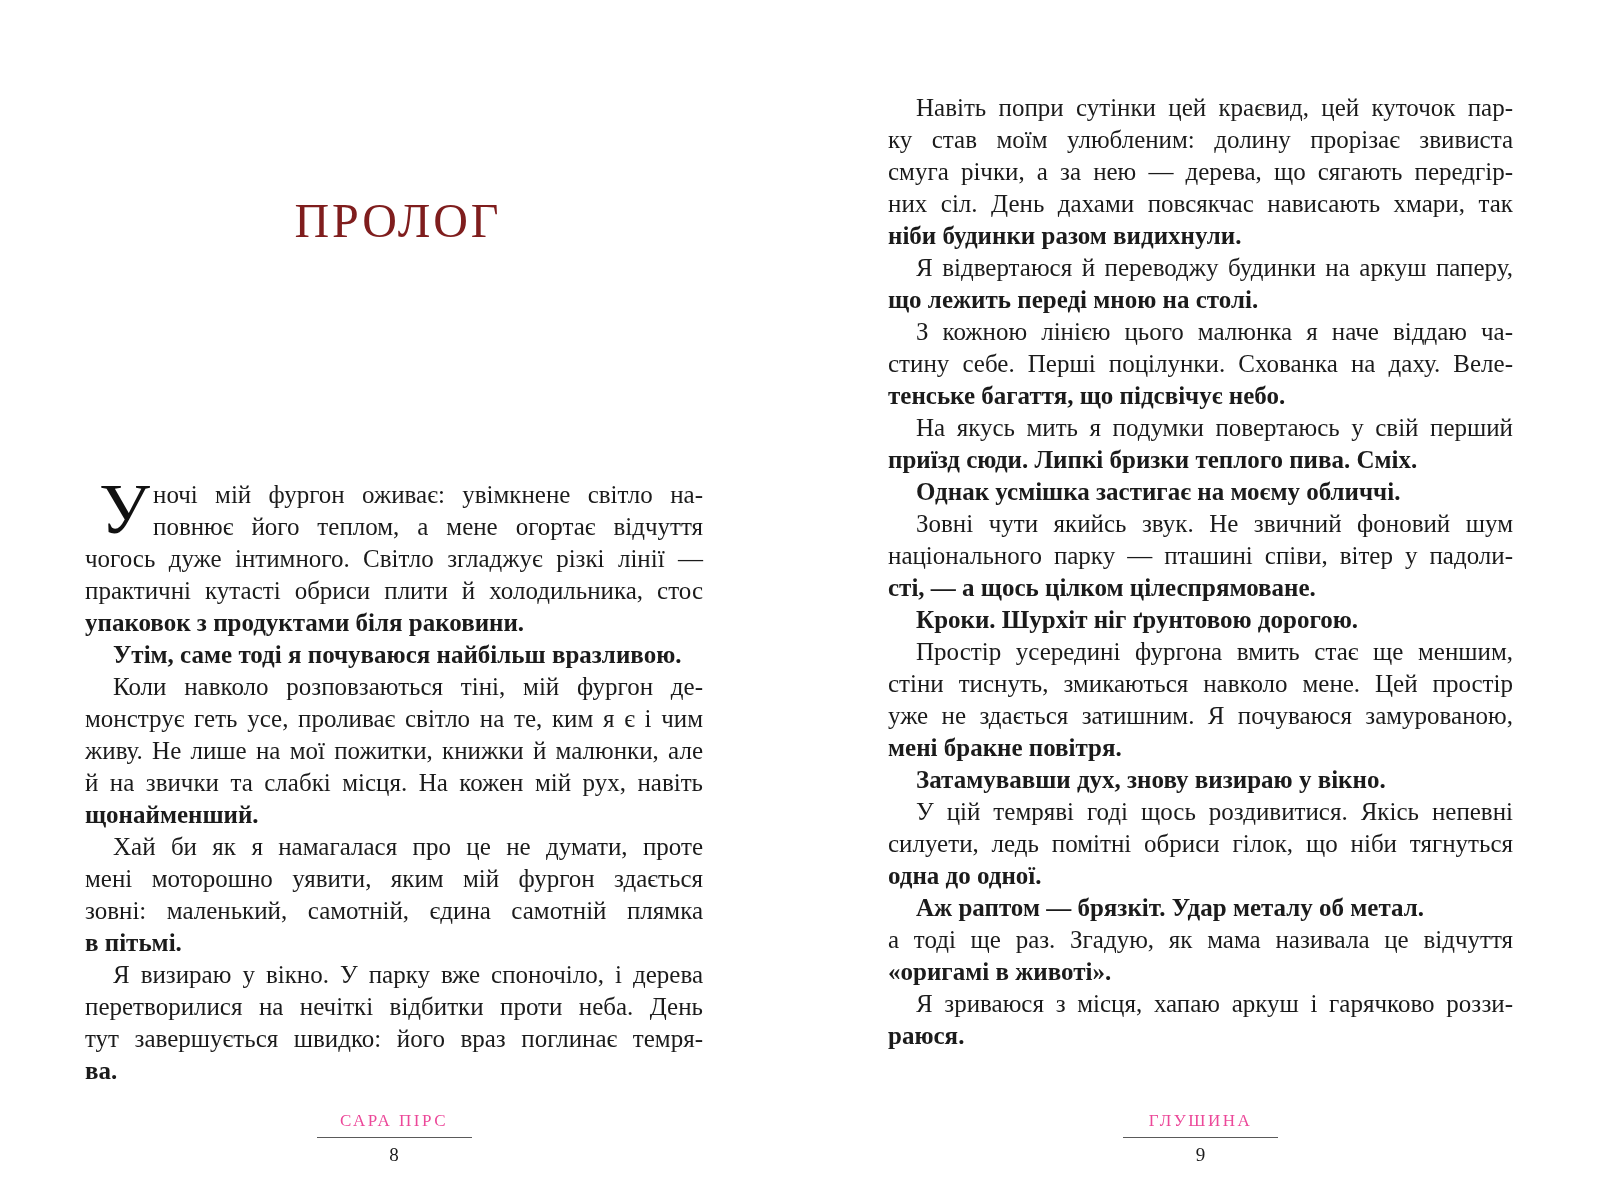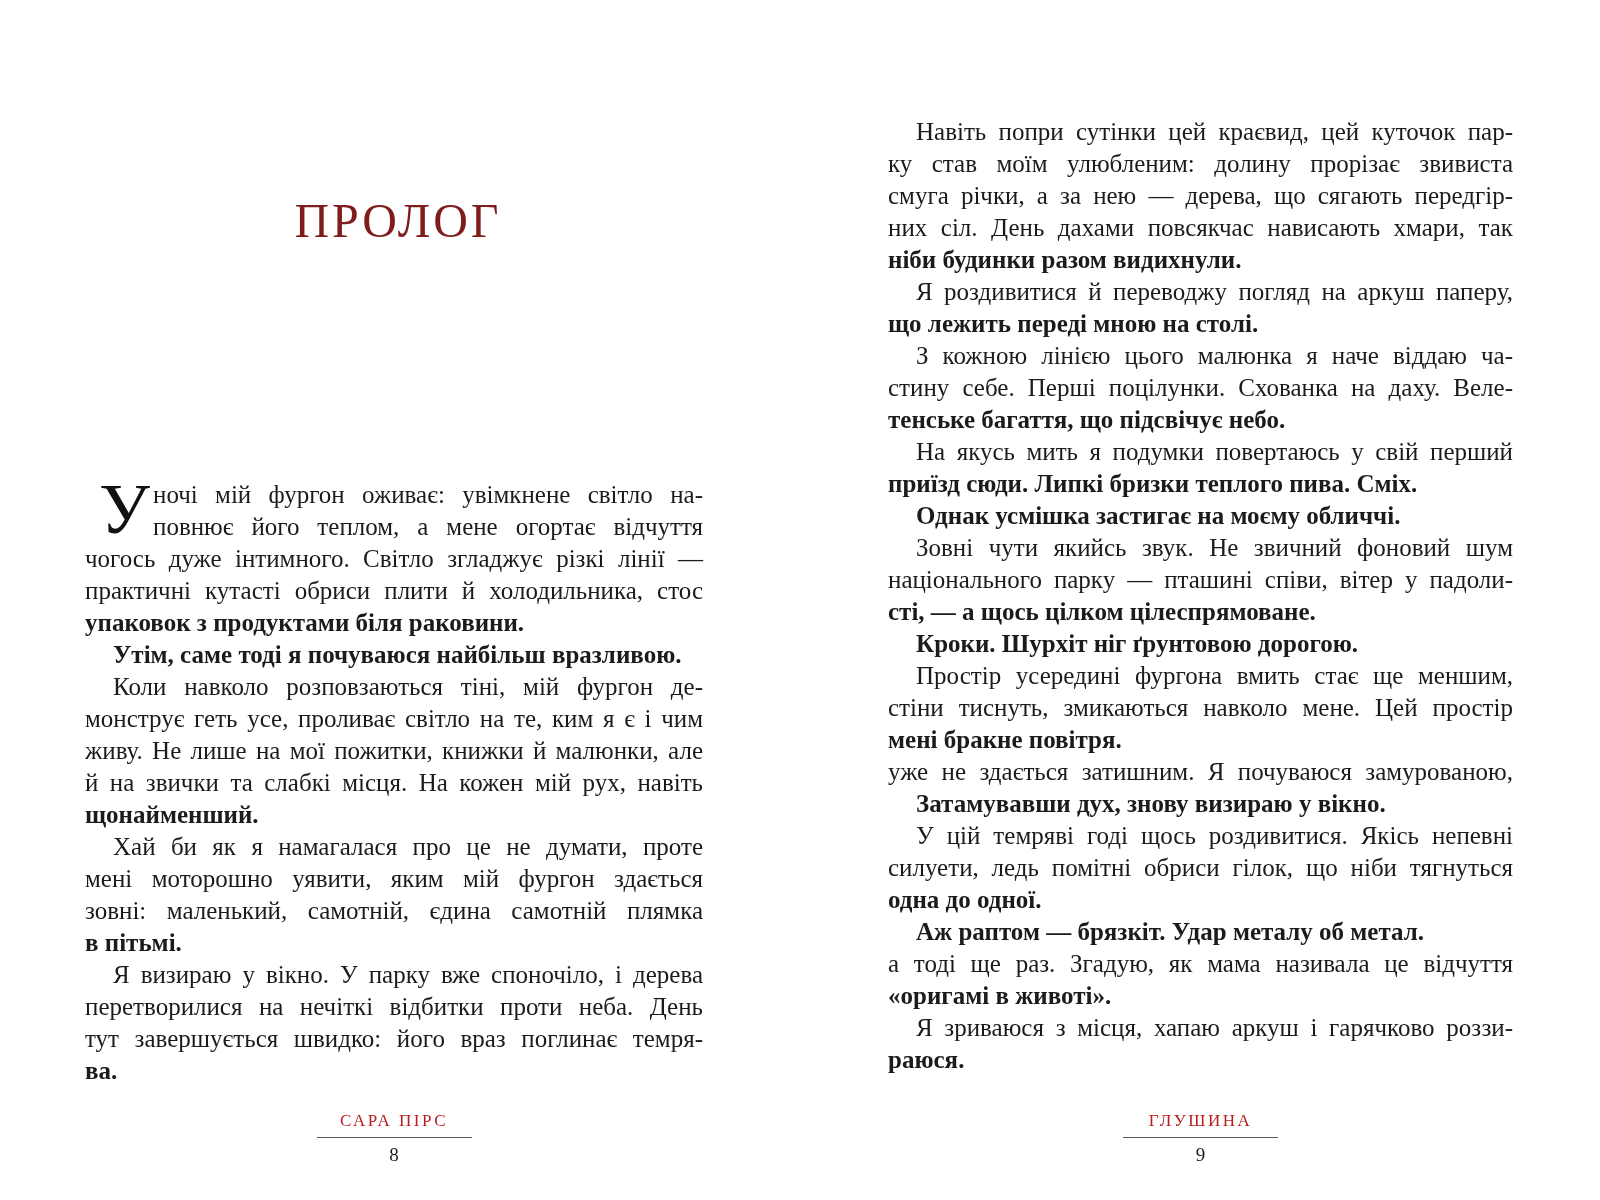--- a/index.html
+++ b/index.html
@@ -14,21 +14,21 @@
   #page-right{left:888px;width:625px;}
 
   .heading{
     position:absolute;top:197px;left:4px;width:100%;
     text-align:center;font-size:48px;line-height:48px;
     letter-spacing:3px;font-weight:400;color:#7f1d1d;
   }
 
   .body{position:absolute;left:0;width:100%;}
   #left-body{top:479px;}
-  #right-body{top:92px;margin-top:24px;}
+  #right-body{top:92px;}
 
   .para{position:relative;}
   .line{
     font-size:25px;line-height:32px;height:32px;
     text-align:justify;text-align-last:justify;
     -moz-text-align-last:justify;
     white-space:normal;
   }
   .line.last{text-align-last:left;font-weight:bold;-moz-text-align-last:left;}
   .line.indent{text-indent:28px;}
@@ -37,21 +37,21 @@
     position:absolute;left:14px;top:-6px;
     font-size:72px;line-height:72px;color:#111;
   }
 
   .footer{
     position:absolute;top:1110px;left:0;width:100%;
     text-align:center;
   }
   .running-title{
     font-size:17px;line-height:22px;letter-spacing:2.5px;
-    color:#b91c1c;
+    color:#ec4899;
   }
   .footer-rule{
     width:155px;height:0;border-top:1px solid #5a5a5a;
     margin:5px auto 0 auto;
   }
   .page-number{
     font-size:19px;line-height:22px;margin-top:6px;color:#1b1b1b;
   }
 </style>
 </head>
@@ -101,21 +101,21 @@
 <div class="page" id="page-right">
   <div class="body" id="right-body">
       <div class="para">
         <div class="line indent">Навіть попри сутінки цей краєвид, цей куточок пар-</div>
         <div class="line">ку став моїм улюбленим: долину прорізає звивиста</div>
         <div class="line">смуга річки, а за нею — дерева, що сягають передгір-</div>
         <div class="line">них сіл. День дахами повсякчас нависають хмари, так</div>
         <div class="line last">ніби будинки разом видихнули.</div>
       </div>
       <div class="para">
-        <div class="line indent">Я роздивитися й переводжу погляд на аркуш паперу,</div>
+        <div class="line indent">Я відвертаюся й переводжу будинки на аркуш паперу,</div>
         <div class="line last">що лежить переді мною на столі.</div>
       </div>
       <div class="para">
         <div class="line indent">З кожною лінією цього малюнка я наче віддаю ча-</div>
         <div class="line">стину себе. Перші поцілунки. Схованка на даху. Веле-</div>
         <div class="line last">тенське багаття, що підсвічує небо.</div>
       </div>
       <div class="para">
         <div class="line indent">На якусь мить я подумки повертаюсь у свій перший</div>
         <div class="line last">приїзд сюди. Липкі бризки теплого пива. Сміх.</div>
@@ -127,22 +127,22 @@
         <div class="line indent">Зовні чути якийсь звук. Не звичний фоновий шум</div>
         <div class="line">національного парку — пташині співи, вітер у падоли-</div>
         <div class="line last">сті, — а щось цілком цілеспрямоване.</div>
       </div>
       <div class="para">
         <div class="line last indent">Кроки. Шурхіт ніг ґрунтовою дорогою.</div>
       </div>
       <div class="para">
         <div class="line indent">Простір усередині фургона вмить стає ще меншим,</div>
         <div class="line">стіни тиснуть, змикаються навколо мене. Цей простір</div>
+        <div class="line">уже не здається затишним. Я почуваюся замурованою,</div>
         <div class="line last">мені бракне повітря.</div>
-        <div class="line">уже не здається затишним. Я почуваюся замурованою,</div>
       </div>
       <div class="para">
         <div class="line last indent">Затамувавши дух, знову визираю у вікно.</div>
       </div>
       <div class="para">
         <div class="line indent">У цій темряві годі щось роздивитися. Якісь непевні</div>
         <div class="line">силуети, ледь помітні обриси гілок, що ніби тягнуться</div>
         <div class="line last">одна до одної.</div>
       </div>
       <div class="para">

